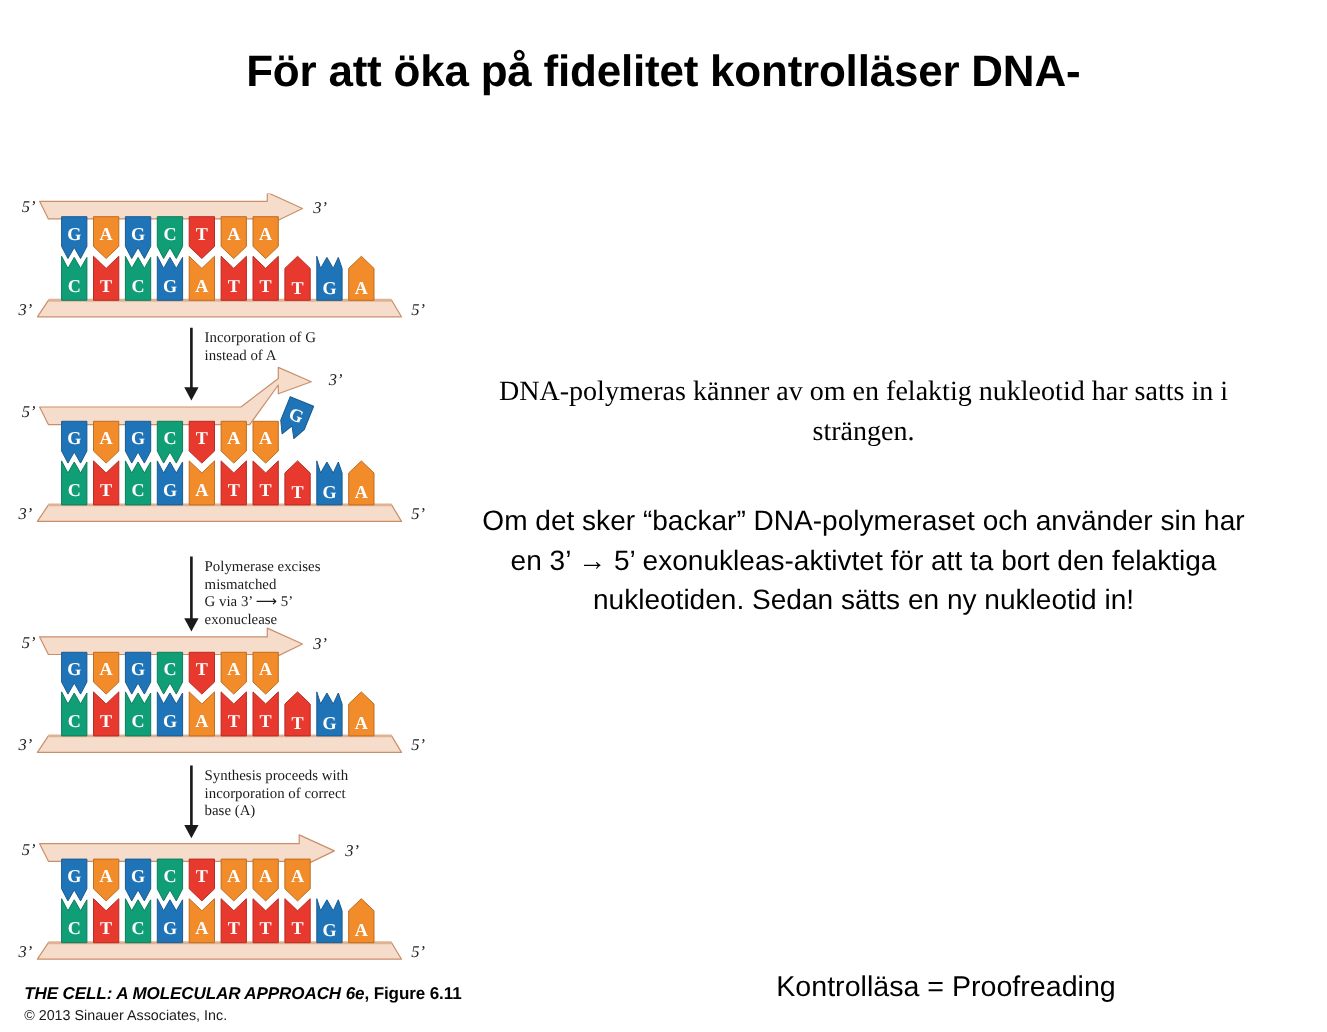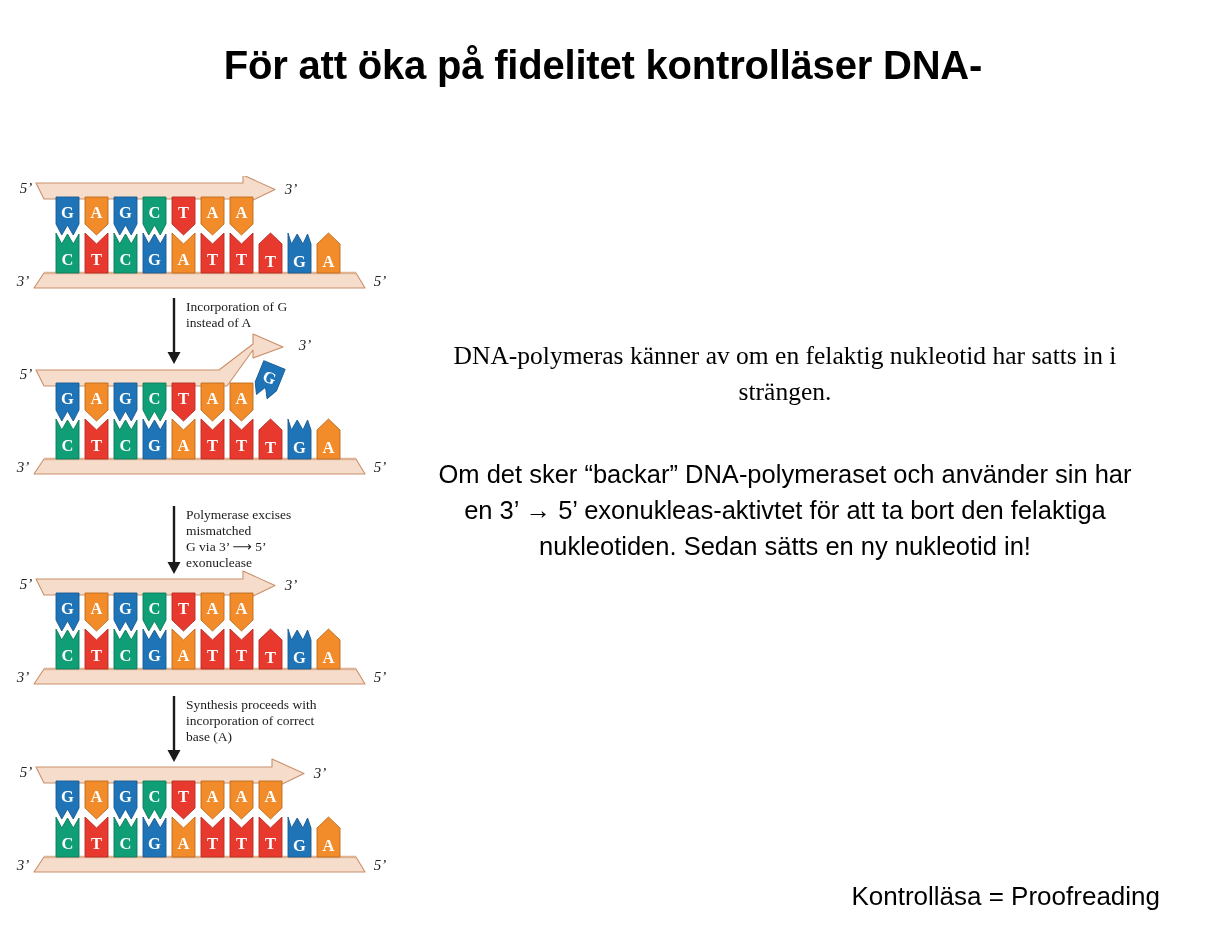--- a/index.html
+++ b/index.html
@@ -48,21 +48,21 @@
     position:absolute;
     text-align:center;
     font-size:25.5px;
     line-height:1.42;
     font-weight:400;
   }
   #para-1{left:440px;top:312px;width:690px;font-family:Liberation Serif, serif;}
   #para-2{left:432px;top:430px;width:706px;}
   #footer-note{
     position:absolute;left:560px;top:855px;width:600px;
-    text-align:right;font-size:26px;font-weight:400;
+    text-align:center;font-size:26px;font-weight:400;
   }
 </style>
 </head>
 <body>
 
 <div id="slide">
 
   <h1 id="title">
     <span class="line">För att öka på fidelitet kontrolläser DNA-</span>
   </h1>
@@ -334,18 +334,24 @@
           <text x="178" y="343" font-family="&quot;Liberation Serif&quot;, serif" font-size="13.5" fill="#1a1a1a"><tspan x="178" dy="0">Polymerase excises</tspan><tspan x="178" dy="16">mismatched</tspan><tspan x="178" dy="16">G via 3’ ⟶ 5’</tspan><tspan x="178" dy="16">exonuclease</tspan></text>
         </g>
         <g>
           <line x1="166" y1="520" x2="166" y2="575" stroke="#1a1a1a" stroke-width="2.4"></line>
           <path d="M 159.5 574 L 172.5 574 L 166 586 Z" fill="#1a1a1a"></path>
           <text x="178" y="533" font-family="&quot;Liberation Serif&quot;, serif" font-size="13.5" fill="#1a1a1a"><tspan x="178" dy="0">Synthesis proceeds with</tspan><tspan x="178" dy="16">incorporation of correct</tspan><tspan x="178" dy="16">base (A)</tspan></text>
         </g>
       </svg>
   </div>
 
+  <div id="figure-caption">
+    <div class="cap-main">
+      <span>THE CELL: A MOLECULAR APPROACH 6e</span><span class="fignum">, Figure 6.11</span>
+    </div>
+    <div class="cap-sub">© 2013 Sinauer Associates, Inc.</div>
+  </div>
 
   <p id="para-1" class="body-text">DNA-polymeras känner av om en felaktig nukleotid har satts in i strängen.</p>
   <p id="para-2" class="body-text">Om det sker “backar” DNA-polymeraset och använder sin har en 3’ → 5’ exonukleas-aktivtet för att ta bort den felaktiga nukleotiden. Sedan sätts en ny nukleotid in!</p>
   <p id="footer-note">Kontrolläsa = Proofreading</p>
 
 </div>
 
 </body></html>

